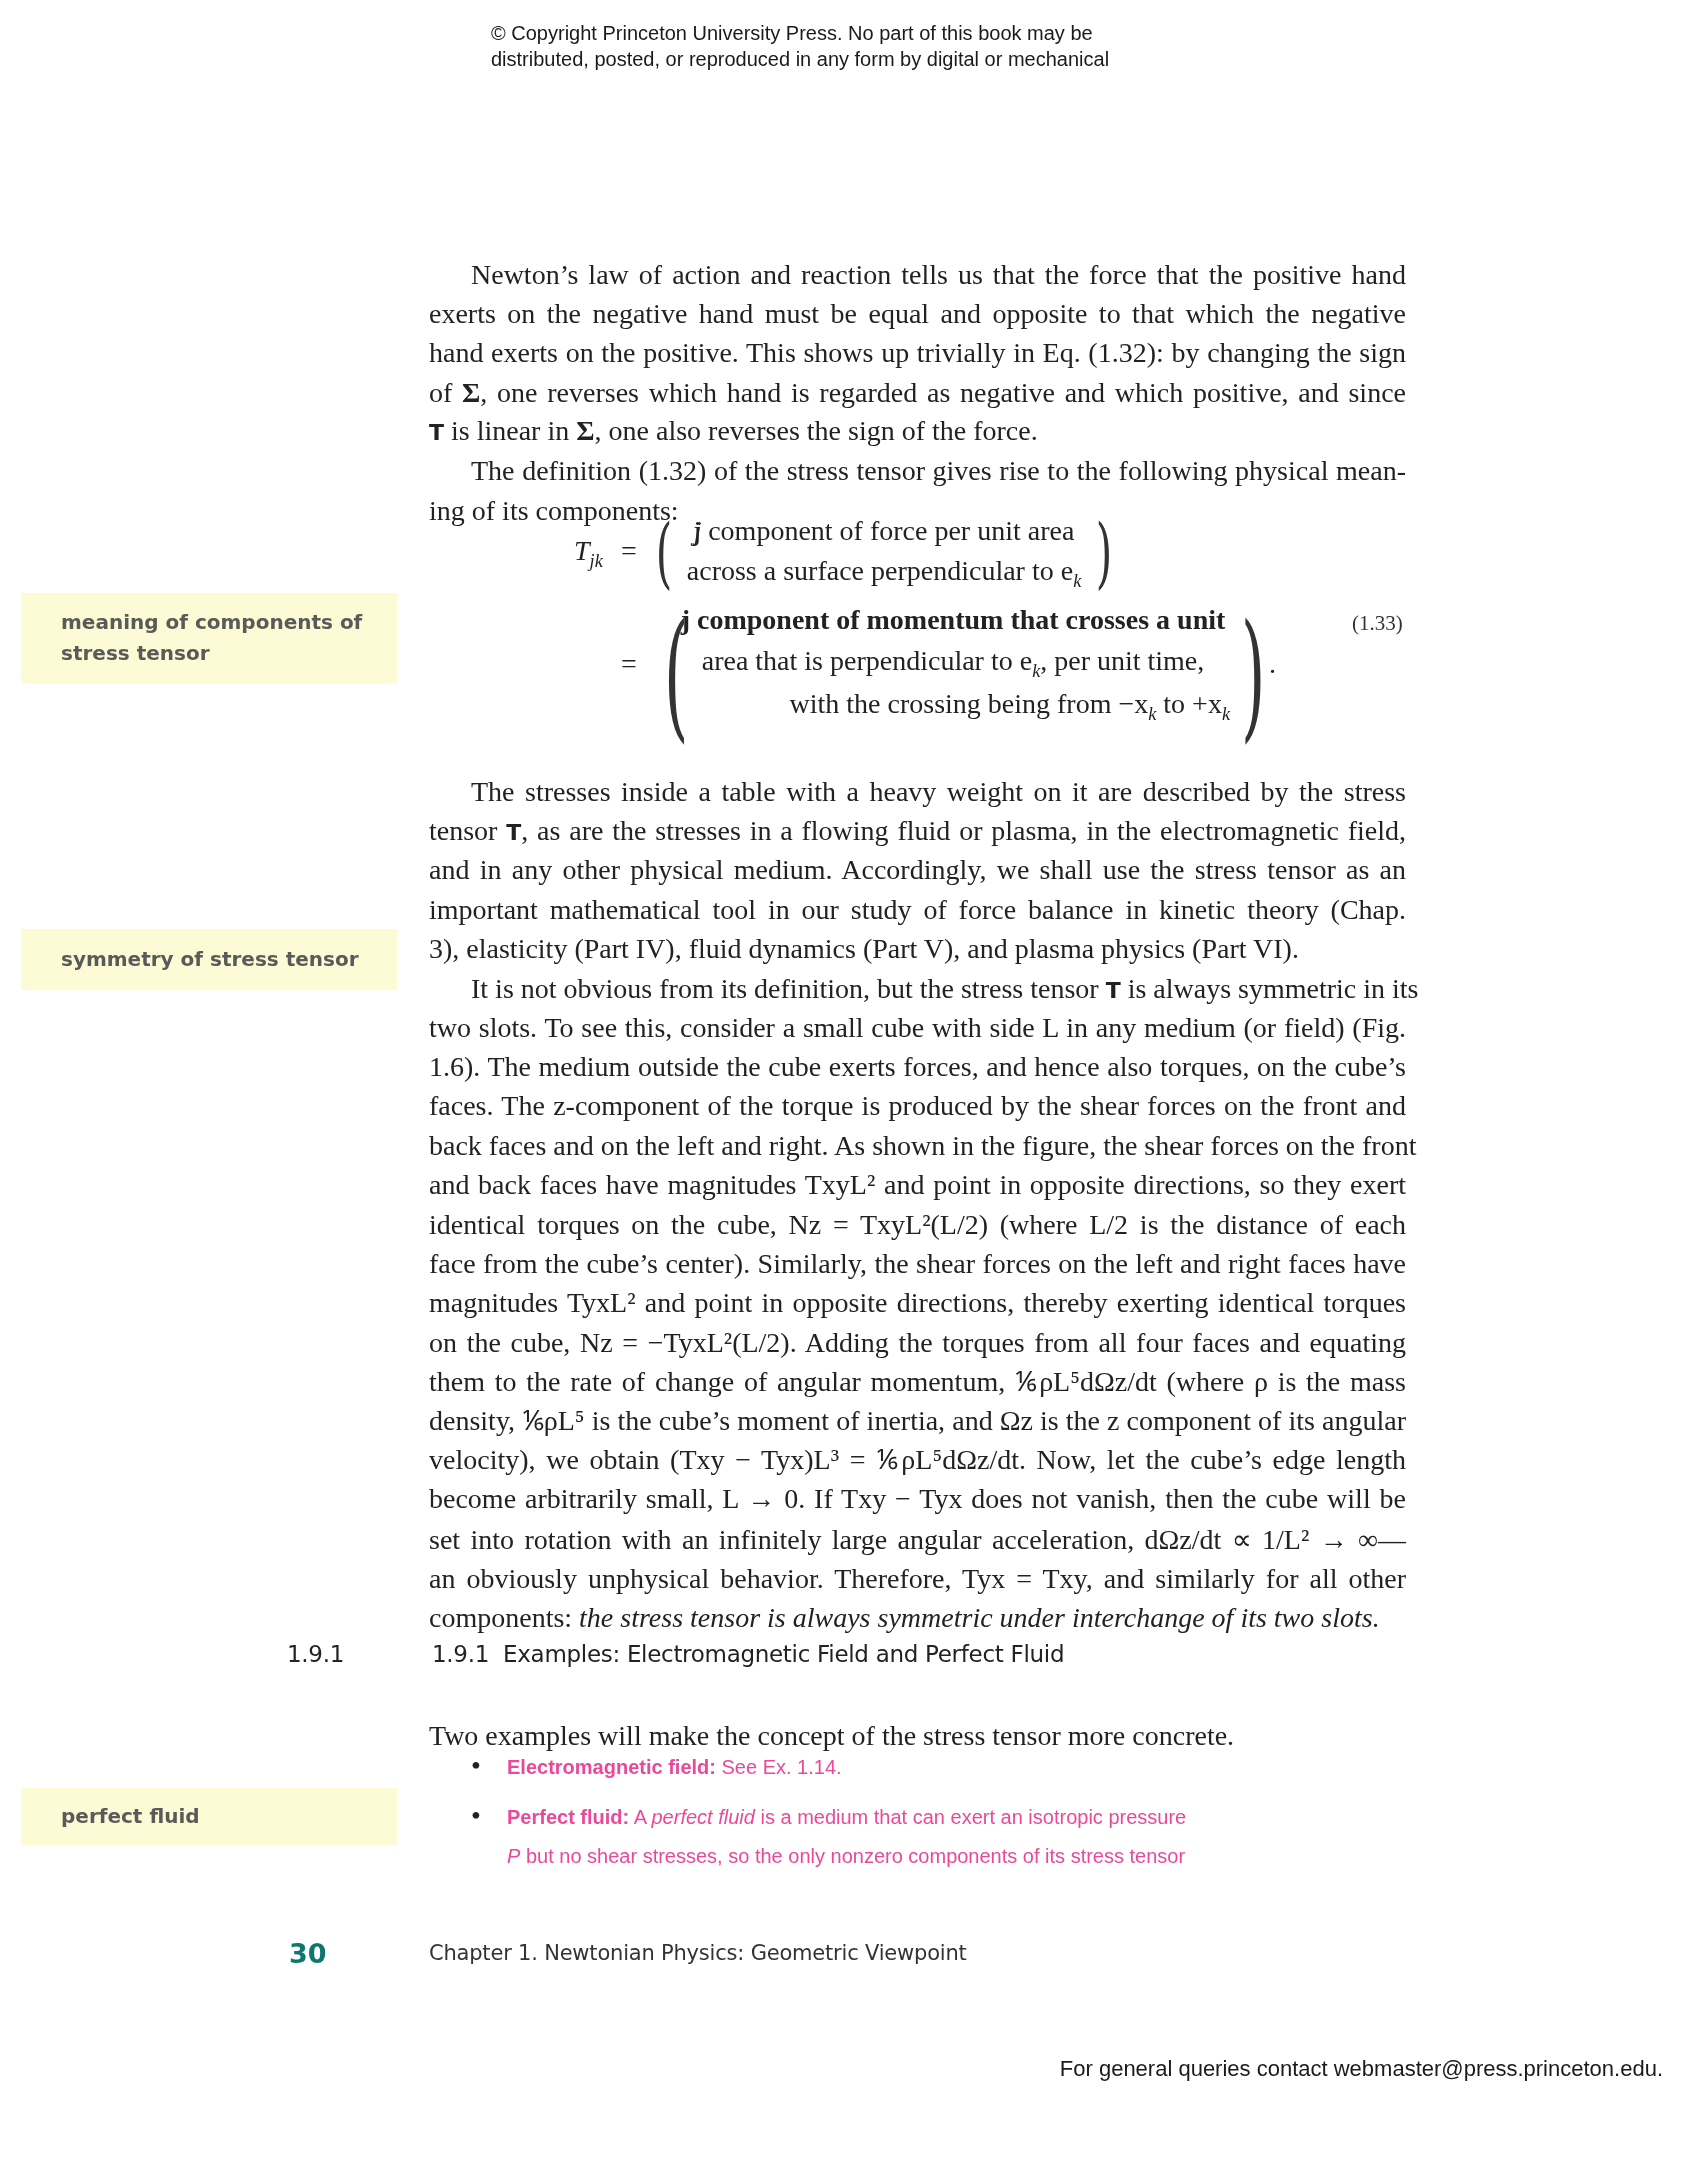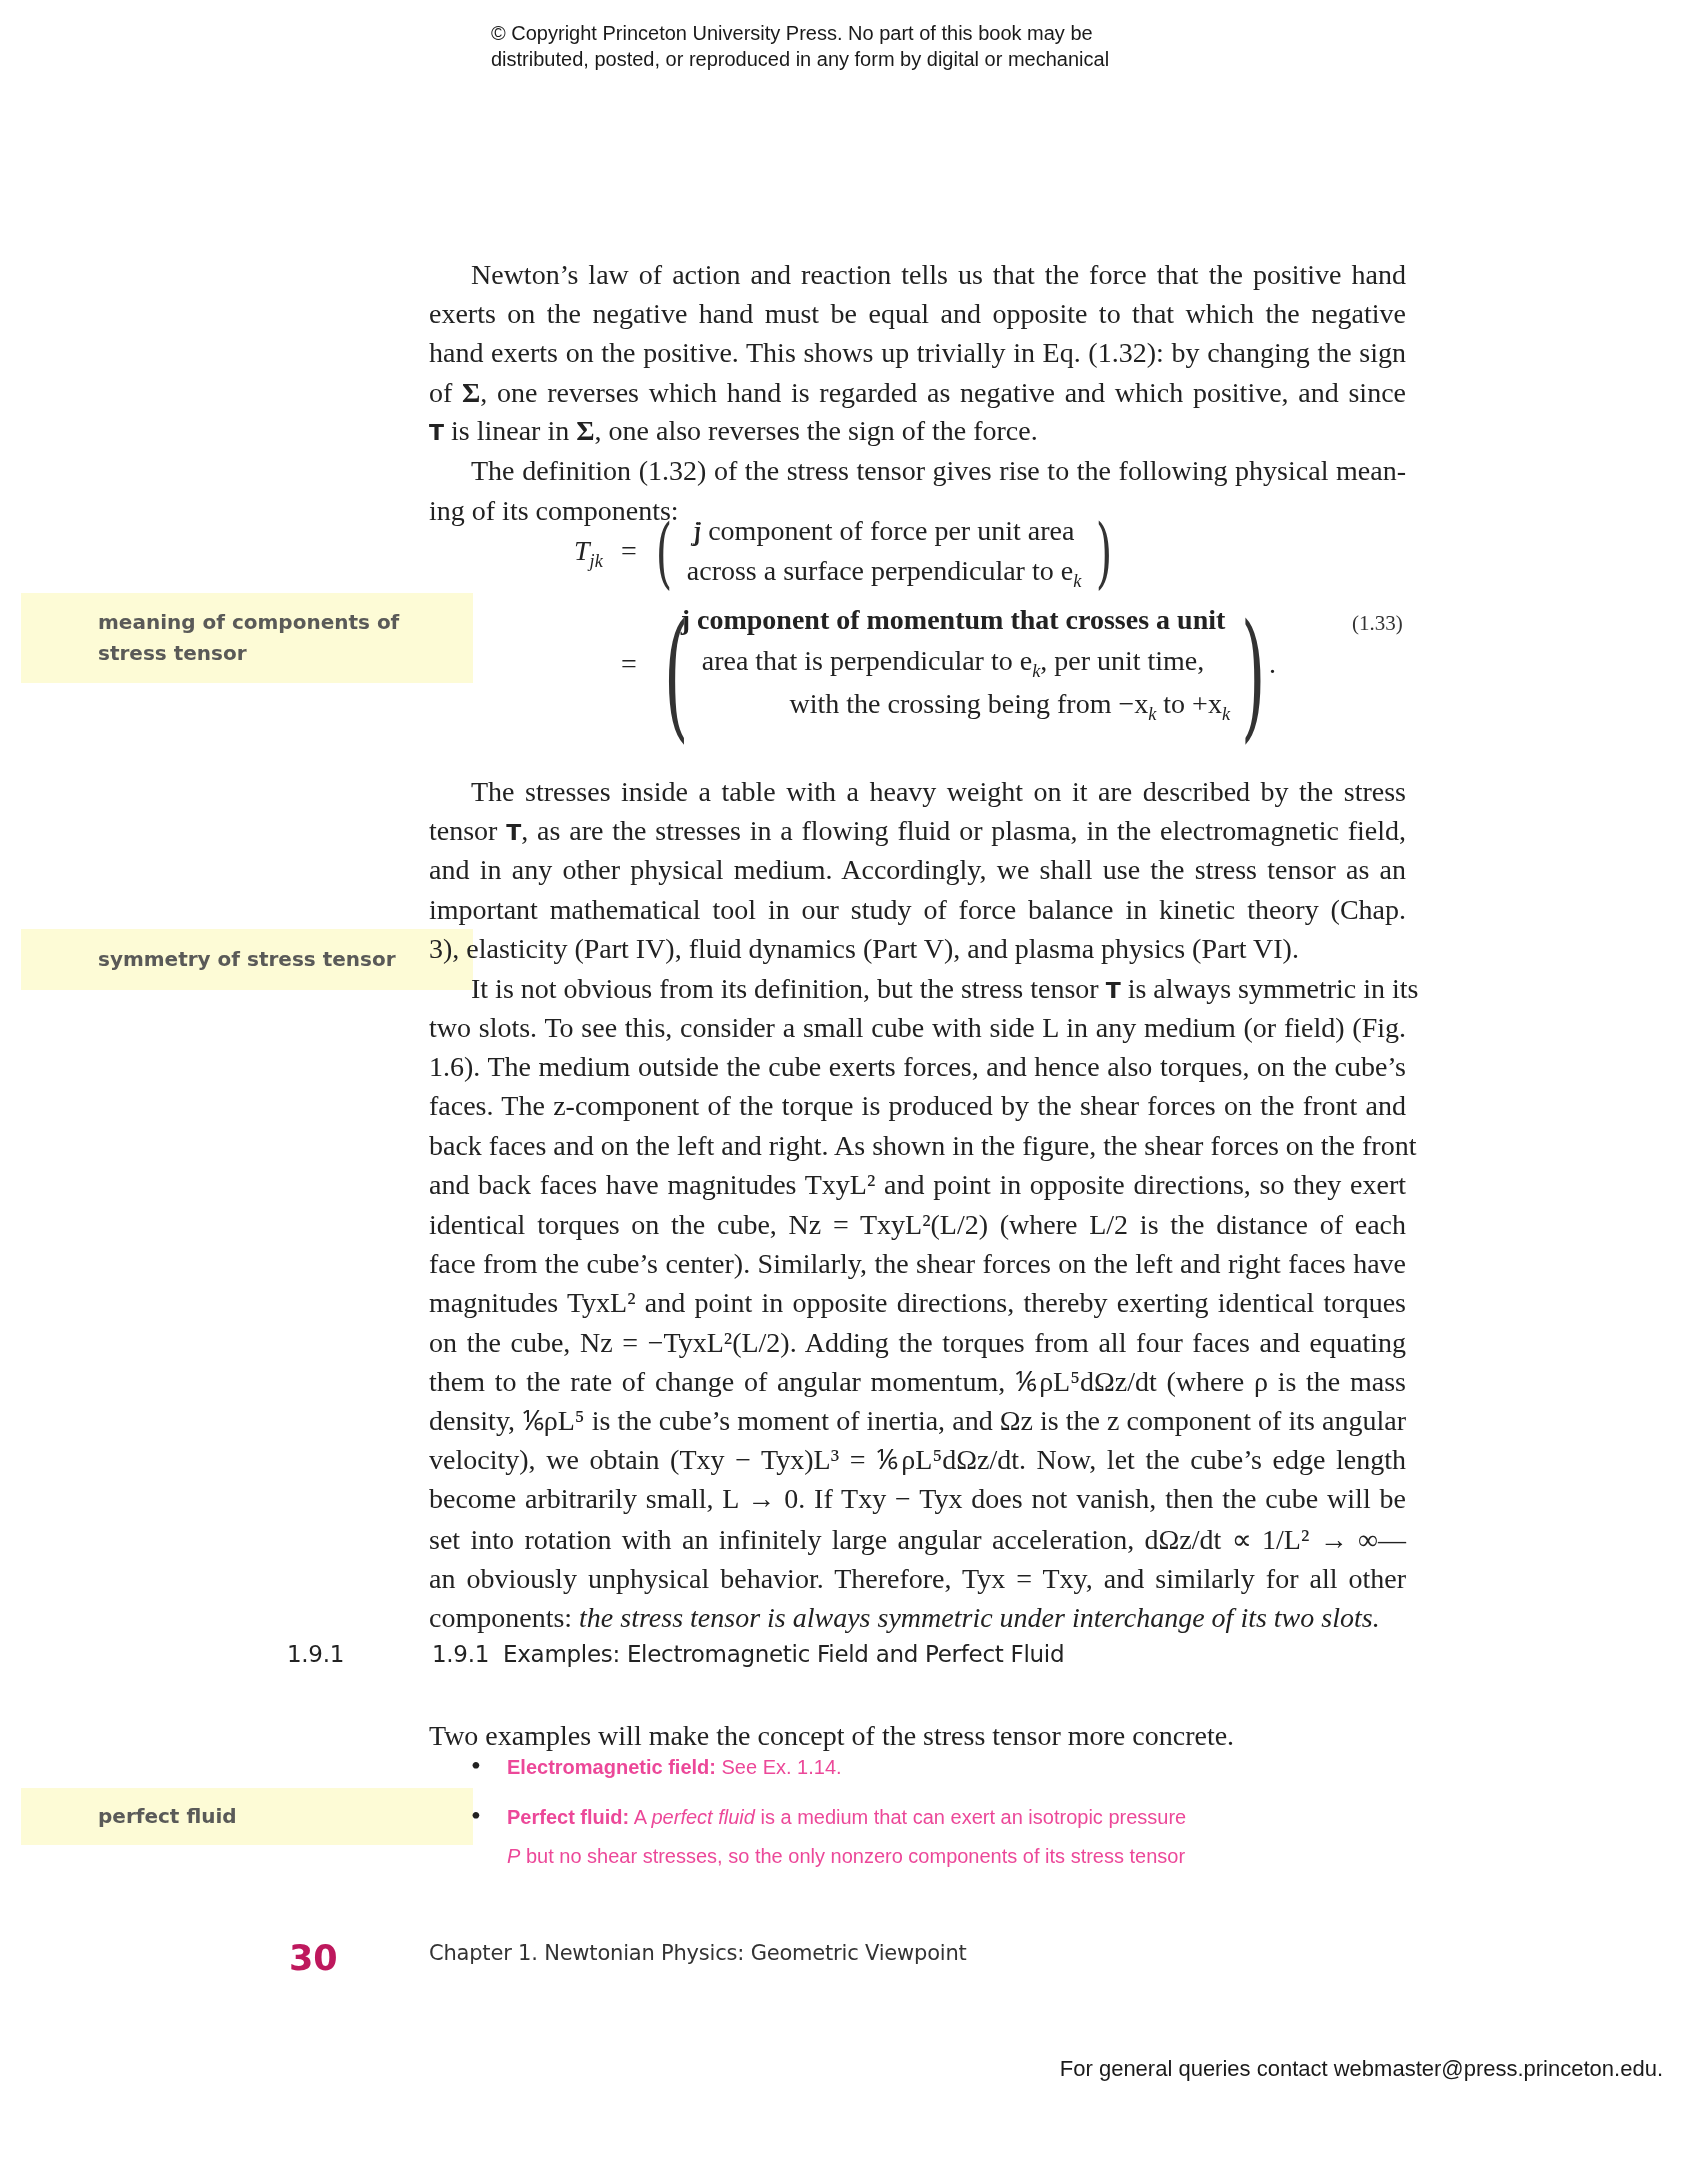--- a/index.html
+++ b/index.html
@@ -15,40 +15,40 @@
     font-family:"Liberation Serif", serif; font-size:28px; line-height:40px; color:#222;
     text-align:justify; text-align-last:justify; white-space:nowrap;margin-top:31px;
   }
   .body-line.last { text-align-last:left; }
   .body-line.indent { text-indent:42px; }
   .i { font-style:italic; }
   .b { font-weight:bold; }
   .bt { font-family:"DejaVu Sans", sans-serif; font-weight:bold; font-size:22px; }
   sub, sup { font-size:65%; line-height:0; }
   .margin-note {
-    position:absolute; left:21px; width:452px; background:#fdfbd6;
+    position:absolute; left:21px; width:376px; background:#fdfbd6;
     font-family:"DejaVu Sans", sans-serif; font-weight:bold; font-size:20px; color:#5a5a58;
-    box-sizing:border-box; padding-left:77px;
+    box-sizing:border-box; padding-left:40px;
   }
   .margin-note span { display:block; line-height:31px; }
   .eq {
     position:absolute; font-family:"Liberation Serif", serif; font-size:28px; color:#222; white-space:nowrap;
   }
   .paren {
     position:absolute; font-family:"DejaVu Serif", serif; font-weight:100; color:#333;
     transform-origin: center center;
   }
   .eqnum { position:absolute; font-family:"Liberation Serif", serif; font-size:21px; color:#333; }
   .heading {
     position:absolute; font-family:"DejaVu Sans", sans-serif; font-size:23px; color:#222; white-space:nowrap;
     letter-spacing:-0.3px;
   }
   .bullet-dot { position:absolute; font-family:"Liberation Serif", serif; font-size:28px; color:#222; }
   .bullet-text { position:absolute; font-family:Liberation Sans, sans-serif; font-size:20px; color:#ec4899; white-space:nowrap; line-height:40px; }
-  .pagenum { position:absolute; left:289px; top:1938px; font-family:"DejaVu Sans", sans-serif; font-weight:bold; font-size:35px; color:#be185d; }
+  .pagenum { position:absolute; left:289px; top:1938px; font-family:"DejaVu Sans", sans-serif; font-weight:bold; font-size:27px; color:#0f766e; }
   .running { position:absolute; left:429px; top:1941px; font-family:"DejaVu Sans", sans-serif; font-size:21px; color:#333; letter-spacing:-0.2px; }
   .footer { position:absolute; left:0; width:1663px; top:2056px; text-align:right; font-family:"Liberation Sans", sans-serif; font-size:22px; color:#1a1a1a; }
 </style>
 </head>
 <body>
 
 <div class="abs copyright">
   <div>© Copyright Princeton University Press. No part of this book may be</div>
   <div>distributed, posted, or reproduced in any form by digital or mechanical</div>
 </div>

